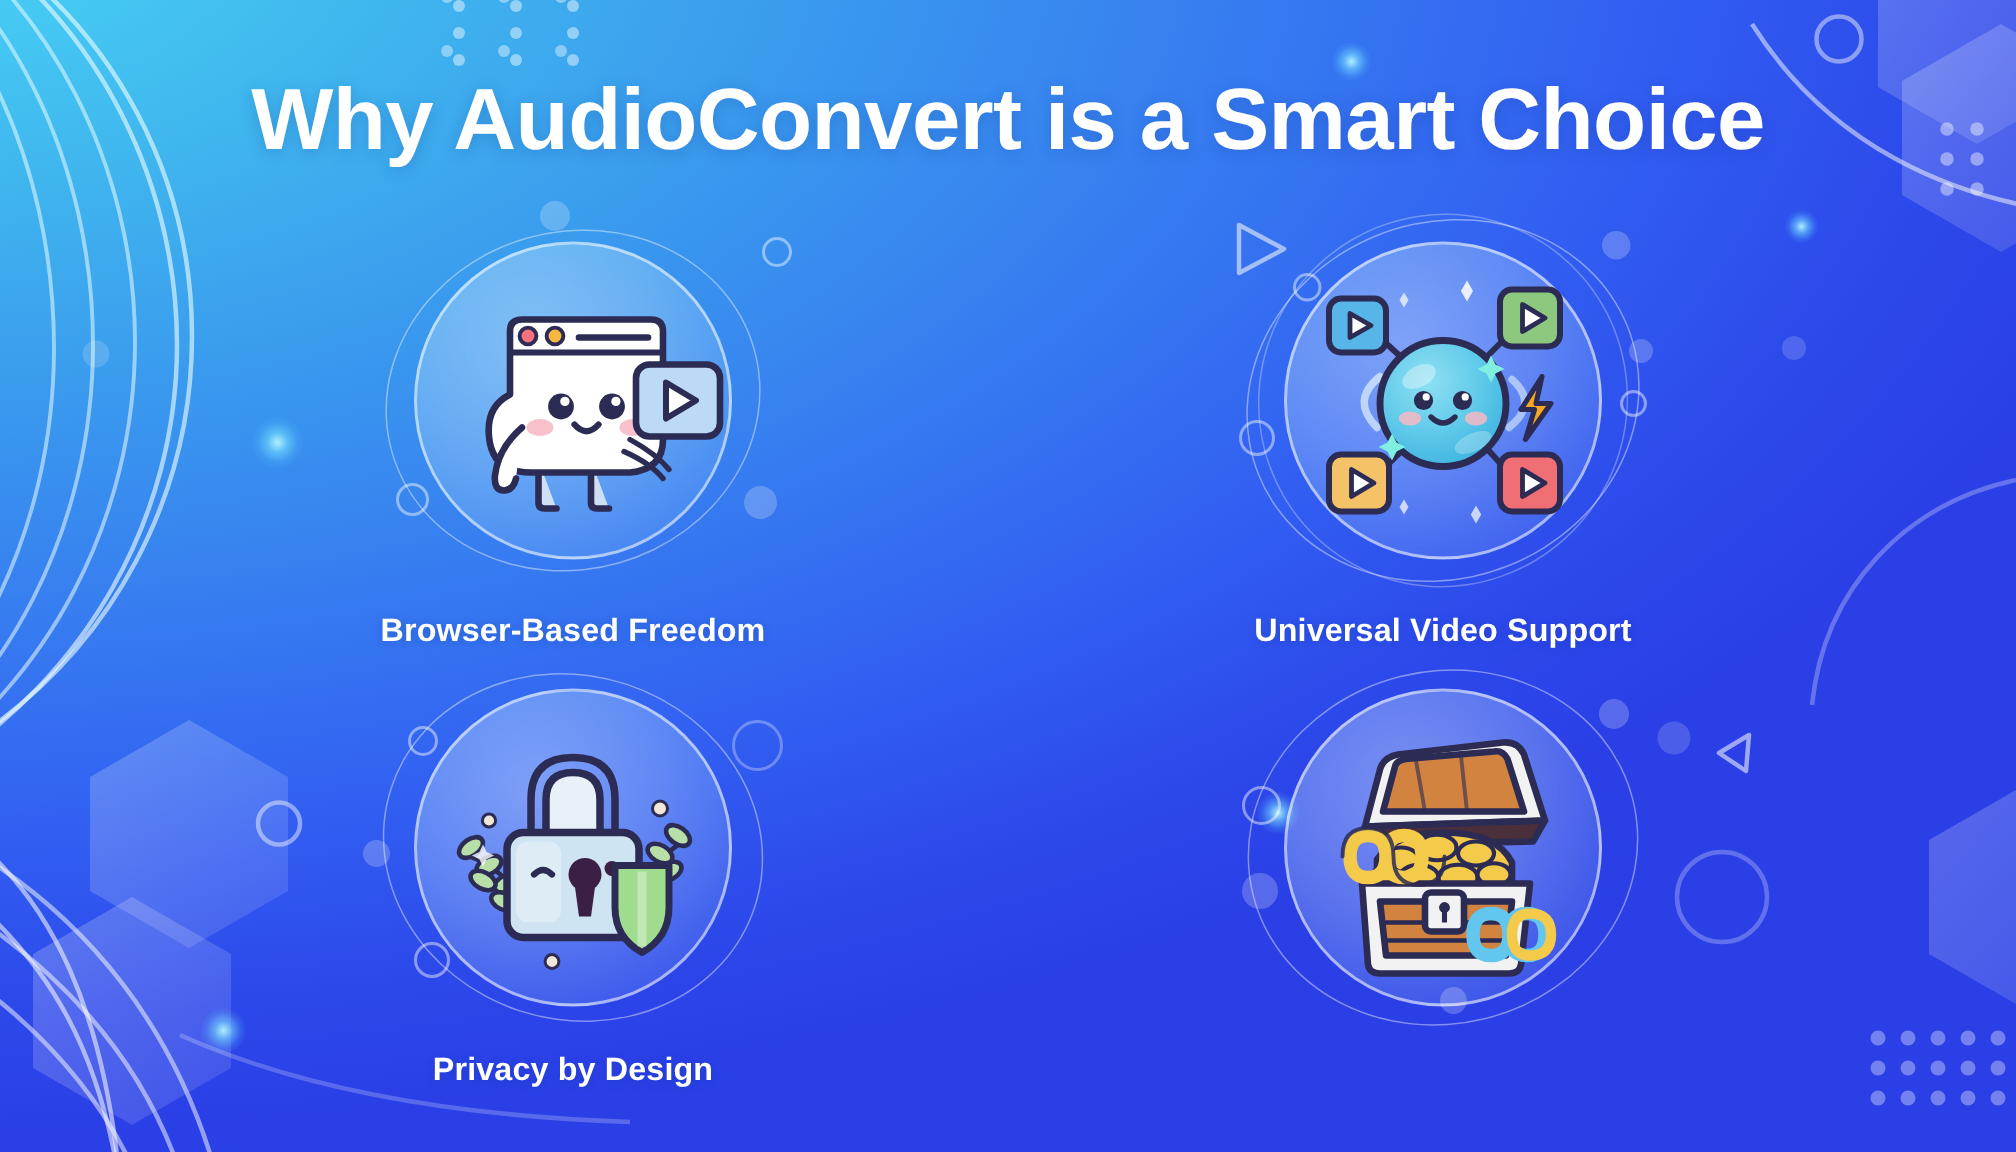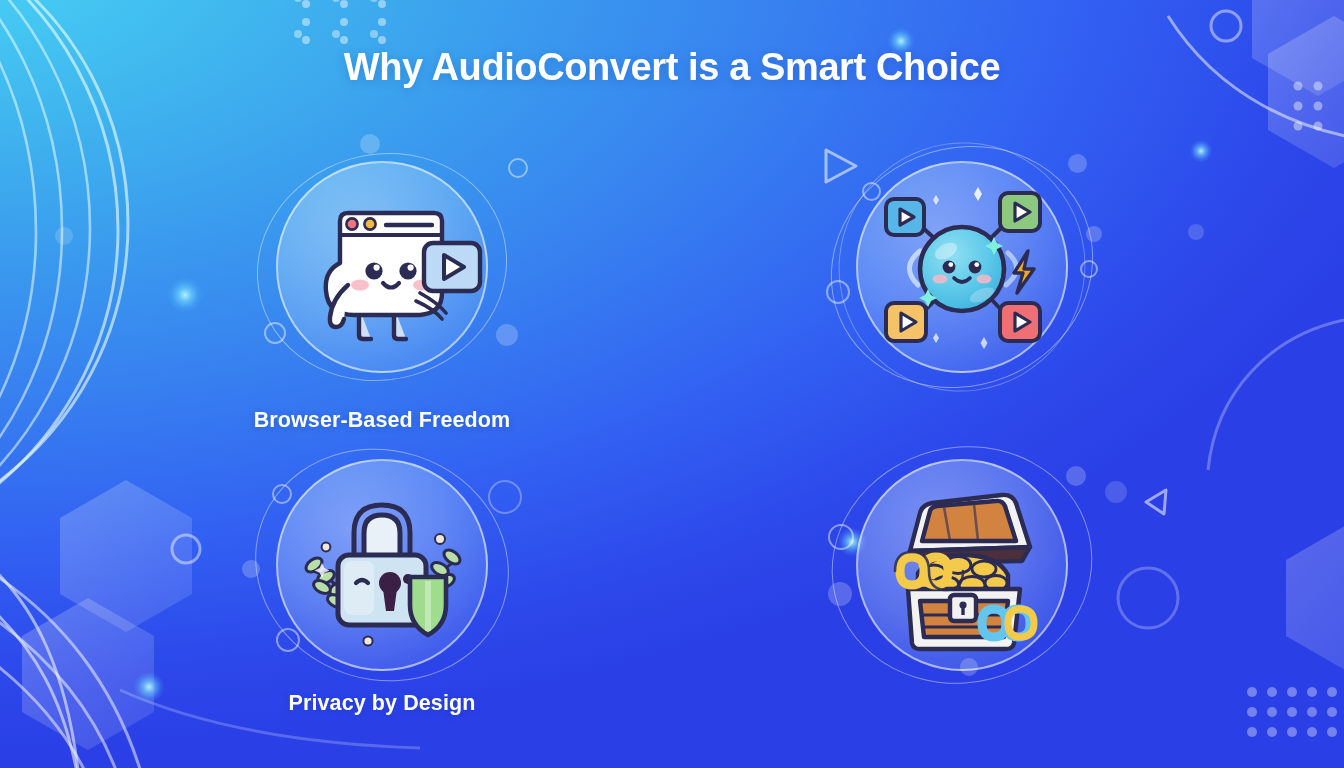--- a/index.html
+++ b/index.html
@@ -28,21 +28,21 @@
   }
 
   
   .content { position:absolute; inset:0; }
 
   h1.title {
     position:absolute;
     top:46px; left:0; width:1344px;
     text-align:center;
     color:#ffffff;
-    font-size:38px;
+    font-size:58px;
     font-weight:bold;
     letter-spacing:-0.4px;
     text-shadow:0 2px 10px rgba(20,60,150,.25);
     white-space:nowrap;
   }
 
   .grid {
     position:absolute;
     top:132px; left:92px;
     width:1160px; height:620px;
@@ -94,21 +94,21 @@
 
   .card-label {
     color:#ffffff;
     font-size:21.5px;
     font-weight:bold;
     letter-spacing:.1px;
     text-shadow:0 1px 6px rgba(20,60,150,.3);
     margin-top:6px;
     white-space:nowrap;
   }
-  .card.row2 .card-label { margin-top:4px; }
+  .card.row2 .card-label { margin-top:14px; }
 </style>
 </head>
 <body>
 
 <div id="stage">
 
   <div class="bg">
     <svg viewBox="0 0 1344 768" xmlns="http://www.w3.org/2000/svg" aria-hidden="true">
       <defs>
         <linearGradient id="hexg" x1="0" y1="0" x2="1" y2="1">
@@ -343,20 +343,21 @@
                 <path d="M74 166 l3 5 l-3 5 l-3 -5 z" opacity=".7"></path>
                 <path d="M122 170 l3.5 6 l-3.5 6 l-3.5 -6 z" opacity=".7"></path>
               </g>
               <g fill="#7ff0e0">
                 <path d="M132 70 l3 6 l6 3 l-6 3 l-3 6 l-3 -6 l-6 -3 l6 -3 z"></path>
                 <path d="M66 122 l3 6 l6 3 l-6 3 l-3 6 l-3 -6 l-6 -3 l6 -3 z"></path>
               </g>
             </svg>
           </div>
         </div>
+        <div class="card-label">Universal Video Support</div>
       </div>
 
       <div class="card row2">
         <div class="icon-wrap">
           <div class="halo"></div>
           <div class="orbit" style="width:256px;height:230px;transform:translate(-50%,-50%) rotate(18deg);"></div>
           <div class="dot-accent" style="left:40px;top:42px;width:20px;height:20px;"></div>
           <div class="dot-accent" style="left:44px;top:186px;width:24px;height:24px;"></div>
           <div class="dot-accent" style="left:256px;top:38px;width:34px;height:34px;border-color:rgba(255,255,255,.3);"></div>
           <div class="dot-solid" style="left:10px;top:118px;width:18px;height:18px;"></div>

